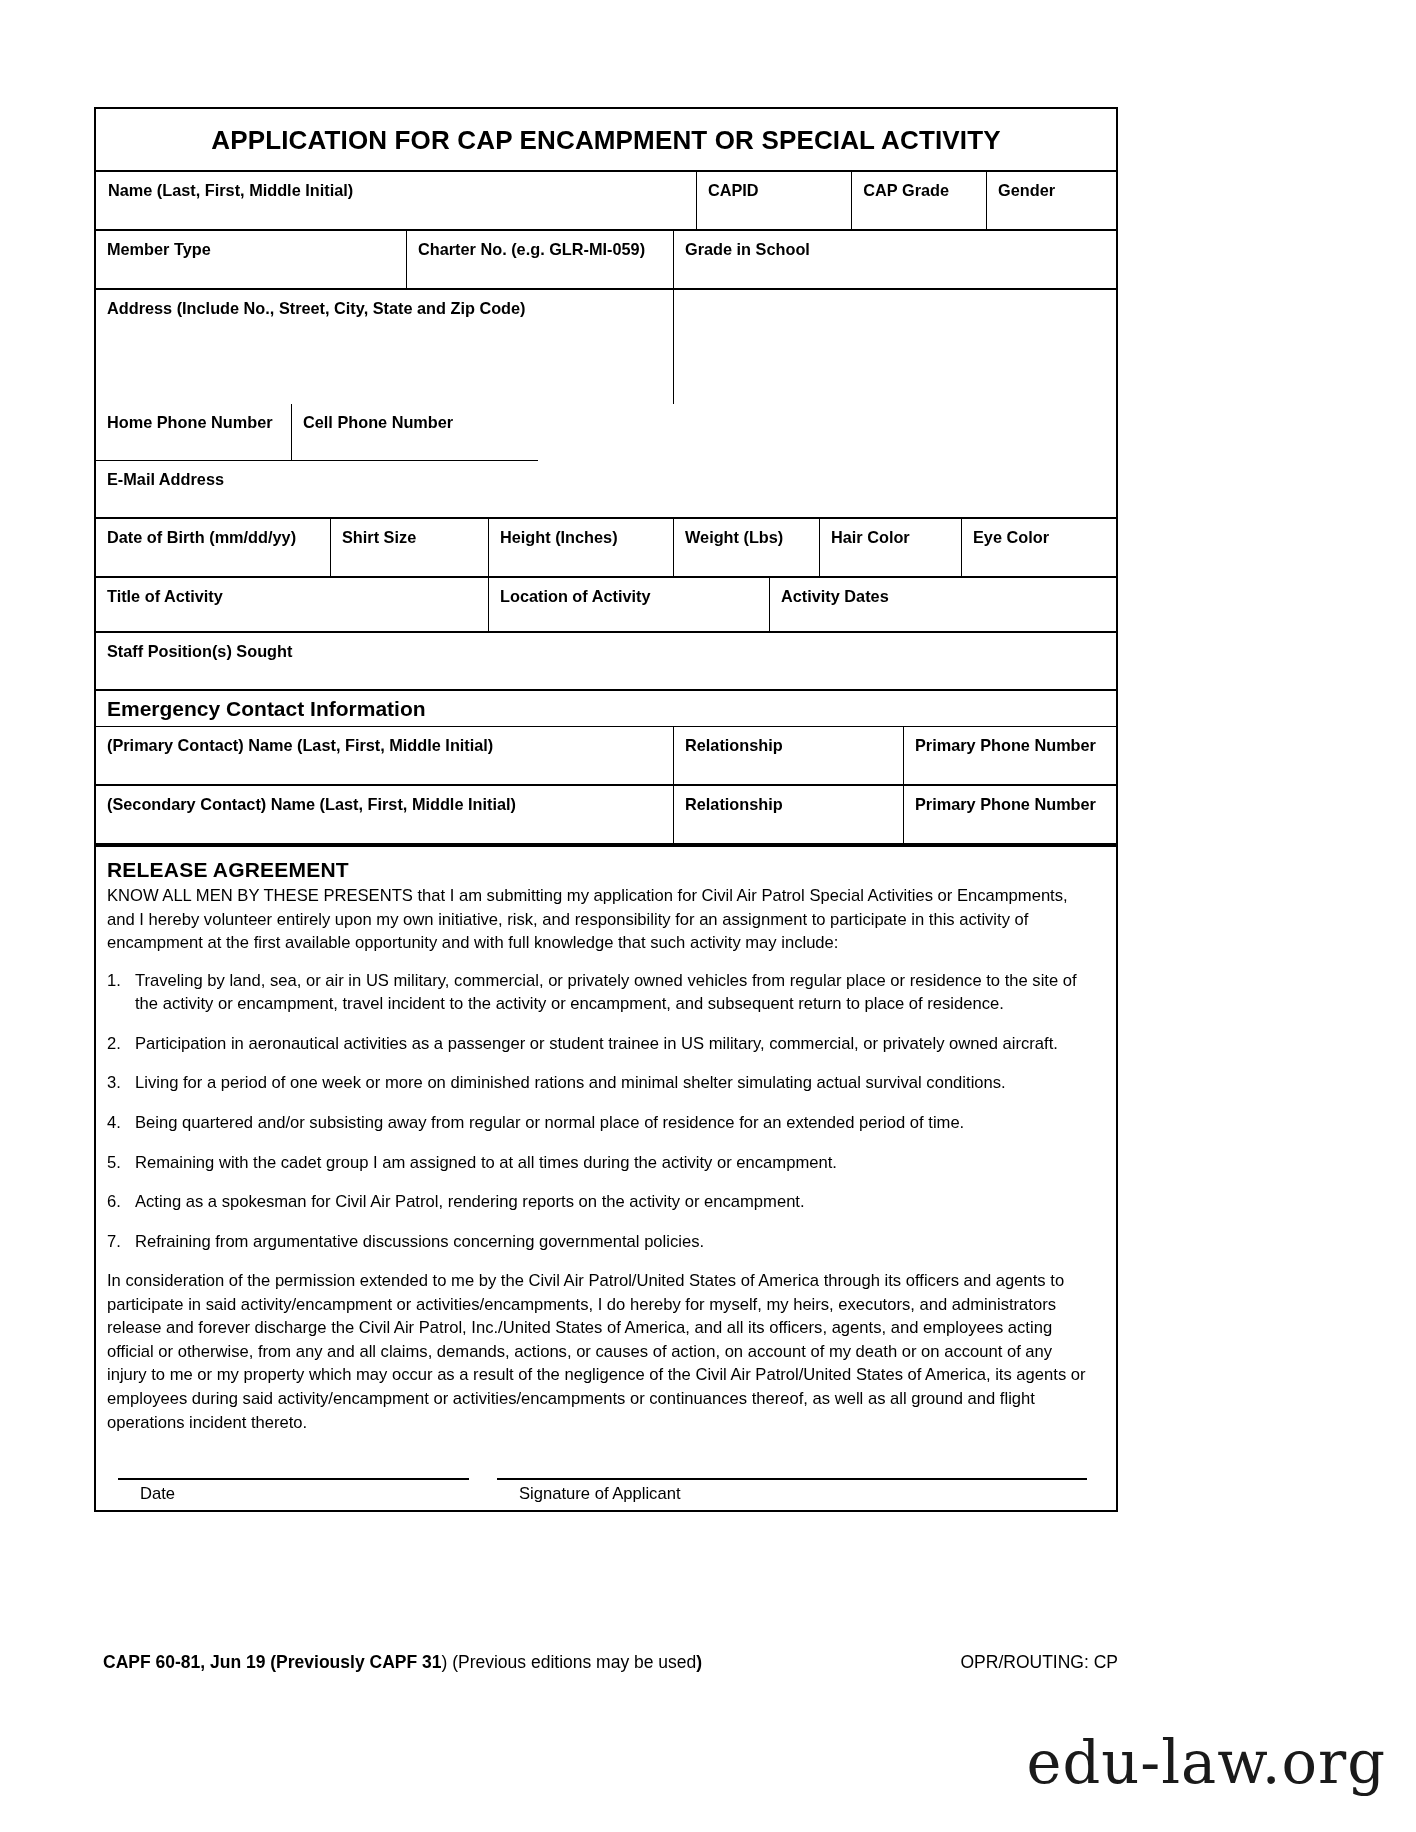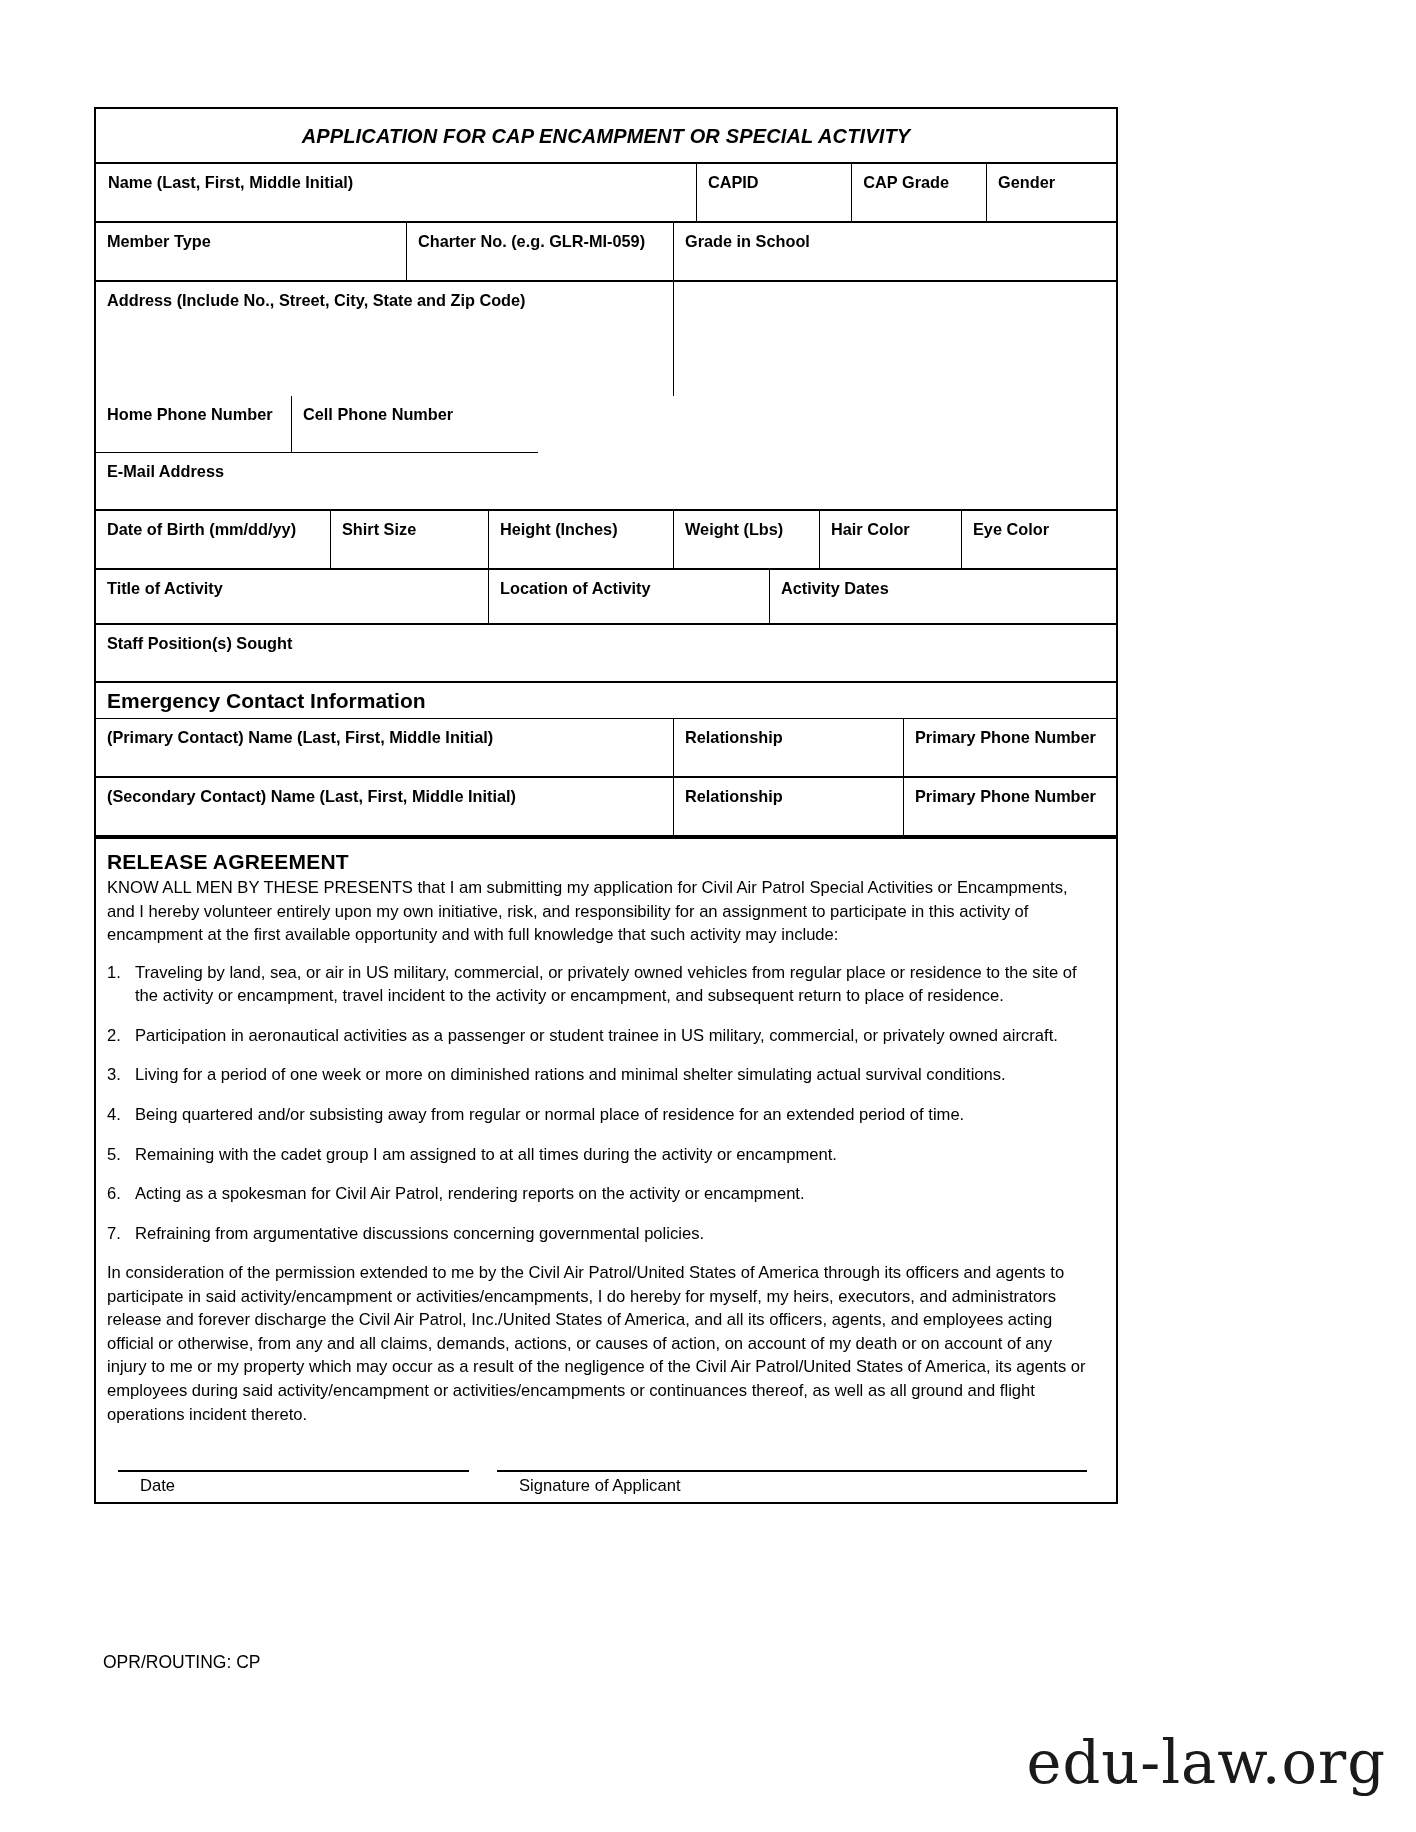--- a/index.html
+++ b/index.html
@@ -32,25 +32,24 @@
     top: 107px;
     width: 1024px;
     border: 2px solid #000;
     box-sizing: border-box;
     background: #fff;
   }
 
   .title-bar {
     text-align: center;
     font-weight: bold;
-    font-size: 20px;
+    font-size: 26px;
     letter-spacing: 0.15px;
     padding: 16px 4px 14px 4px;
     border-bottom: 2px solid #000;
-    font-style: italic;
   }
 
   
   .row {
     display: flex;
     border-bottom: 2px solid #000;
   }
   .row:last-child { border-bottom: none; }
 
   .cell {
@@ -340,18 +339,19 @@
         <div class="sig-block sig-name">
           <div class="sig-line"></div>
           <div class="sig-label">Signature of Applicant</div>
         </div>
       </div>
     </div>
 
   </div>
 
   <div class="footer">
+    <div class="left"><b>CAPF 60-81, Jun 19 (Previously CAPF 31</b><span class="reg">) (Previous editions may be used</span><b>)</b></div>
     <div class="right">OPR/ROUTING: CP</div>
   </div>
 
   <div class="watermark">edu-law.org</div>
 
 </div>
 
 </body></html>

